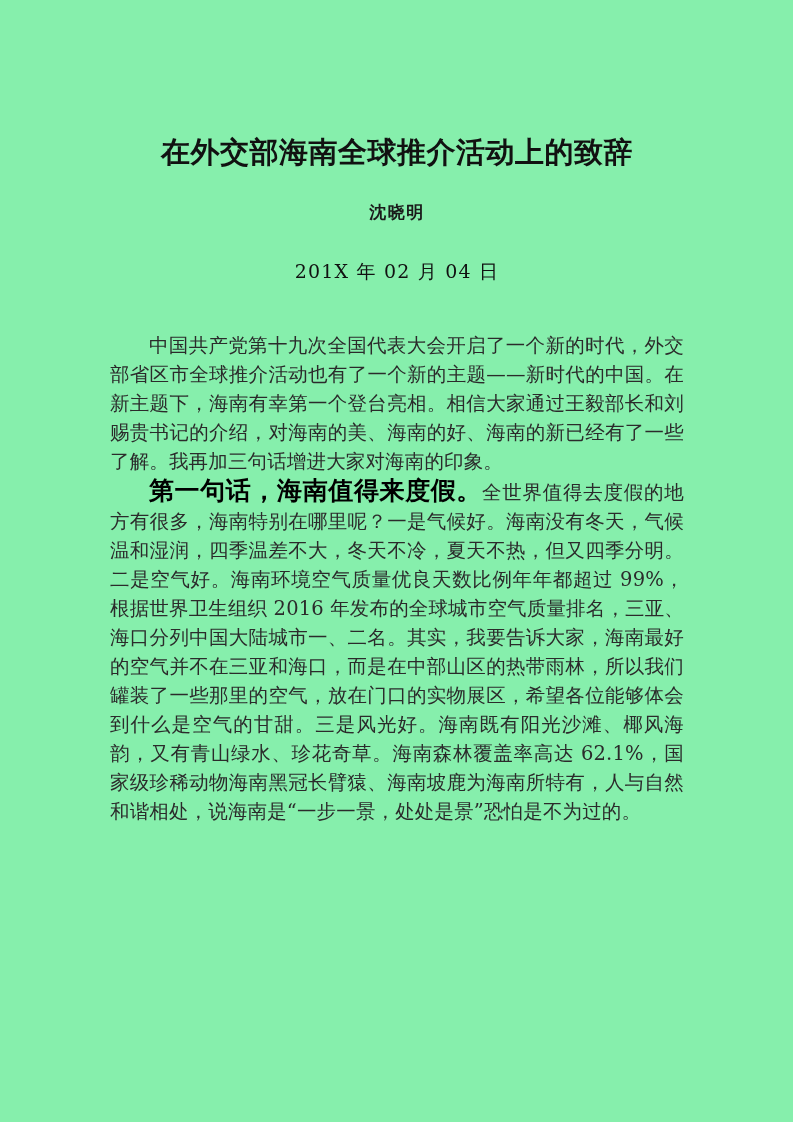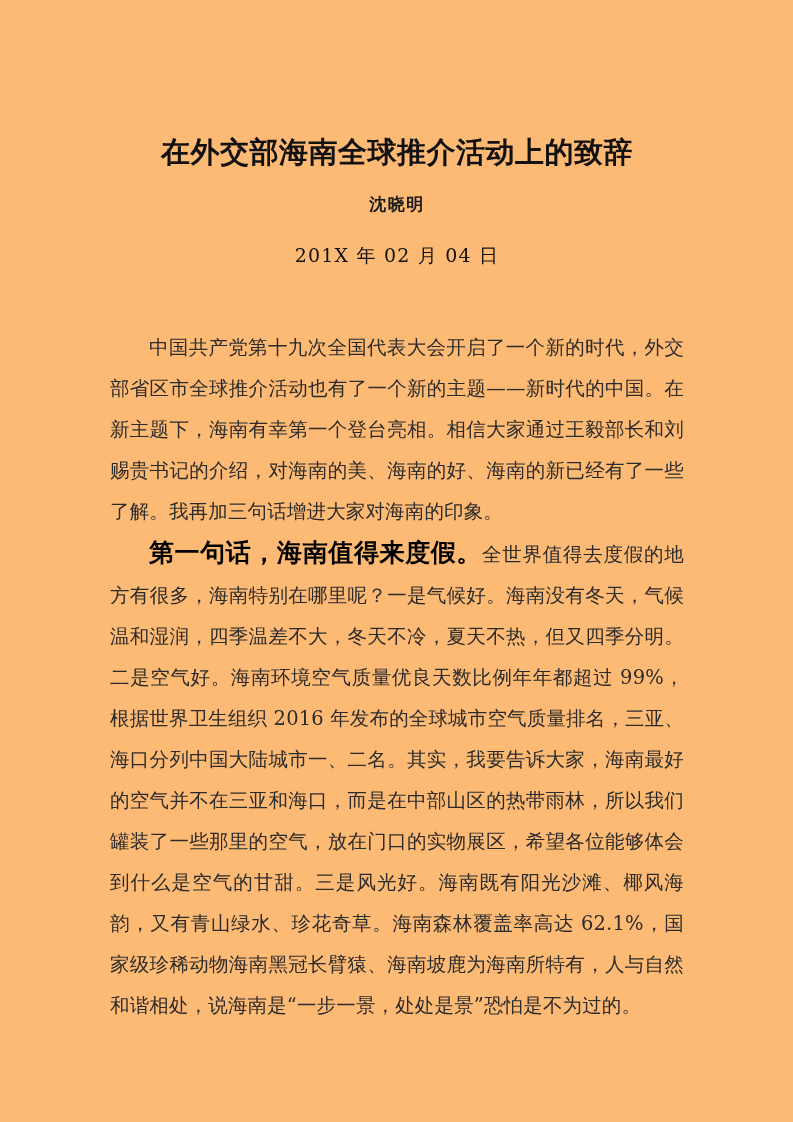--- a/index.html
+++ b/index.html
@@ -14,21 +14,21 @@
     overflow: hidden;
     font-family: "DejaVu Serif", "Liberation Serif", serif;
     color: #000000;
     -webkit-font-smoothing: antialiased;
   }
 
   .page {
     position: relative;
     width: 793px;
     height: 1122px;
-    background: #fdba74;
+    background: #86efac;
     box-sizing: border-box;
   }
 
   
   .content {
     position: absolute;
     left: 110px;
     top: 0;
     width: 574px;
   }
@@ -41,21 +41,21 @@
     font-family: "DejaVu Serif", "Liberation Serif", serif;
     font-weight: bold;
     font-size: 29px;
     line-height: 38px;
     letter-spacing: 0.5px;
     color: #111111;
     white-space: nowrap;
   }
 
   .doc-author {
-    margin: 4px;
+    margin: 12px;
     padding-top: 17px;
     text-align: center;
     font-family: "DejaVu Serif", "Liberation Serif", serif;
     font-weight: bold;
     font-size: 17px;
     line-height: 24px;
     letter-spacing: 1.5px;
     color: #1a1a1a;
   }
 
@@ -69,24 +69,24 @@
     letter-spacing: 1.2px;
     color: #111111;
   }
 
   
   .body-block {
     padding-top: 47px;
   }
 
   p.para {
-    margin: 12px 0 0 0;
+    margin: 0 0 0 0;
     font-family: "DejaVu Serif", "Liberation Serif", serif;
     font-size: 19.5px;
-    line-height: 41px;
+    line-height: 29px;
     color: #2b2b2b;
     text-align: justify;
     text-justify: inter-ideograph;
     text-indent: 2em;
     letter-spacing: 0.15px;
     word-spacing: 0;
   }
 
   p.para + p.para {
     margin-top: 0;

